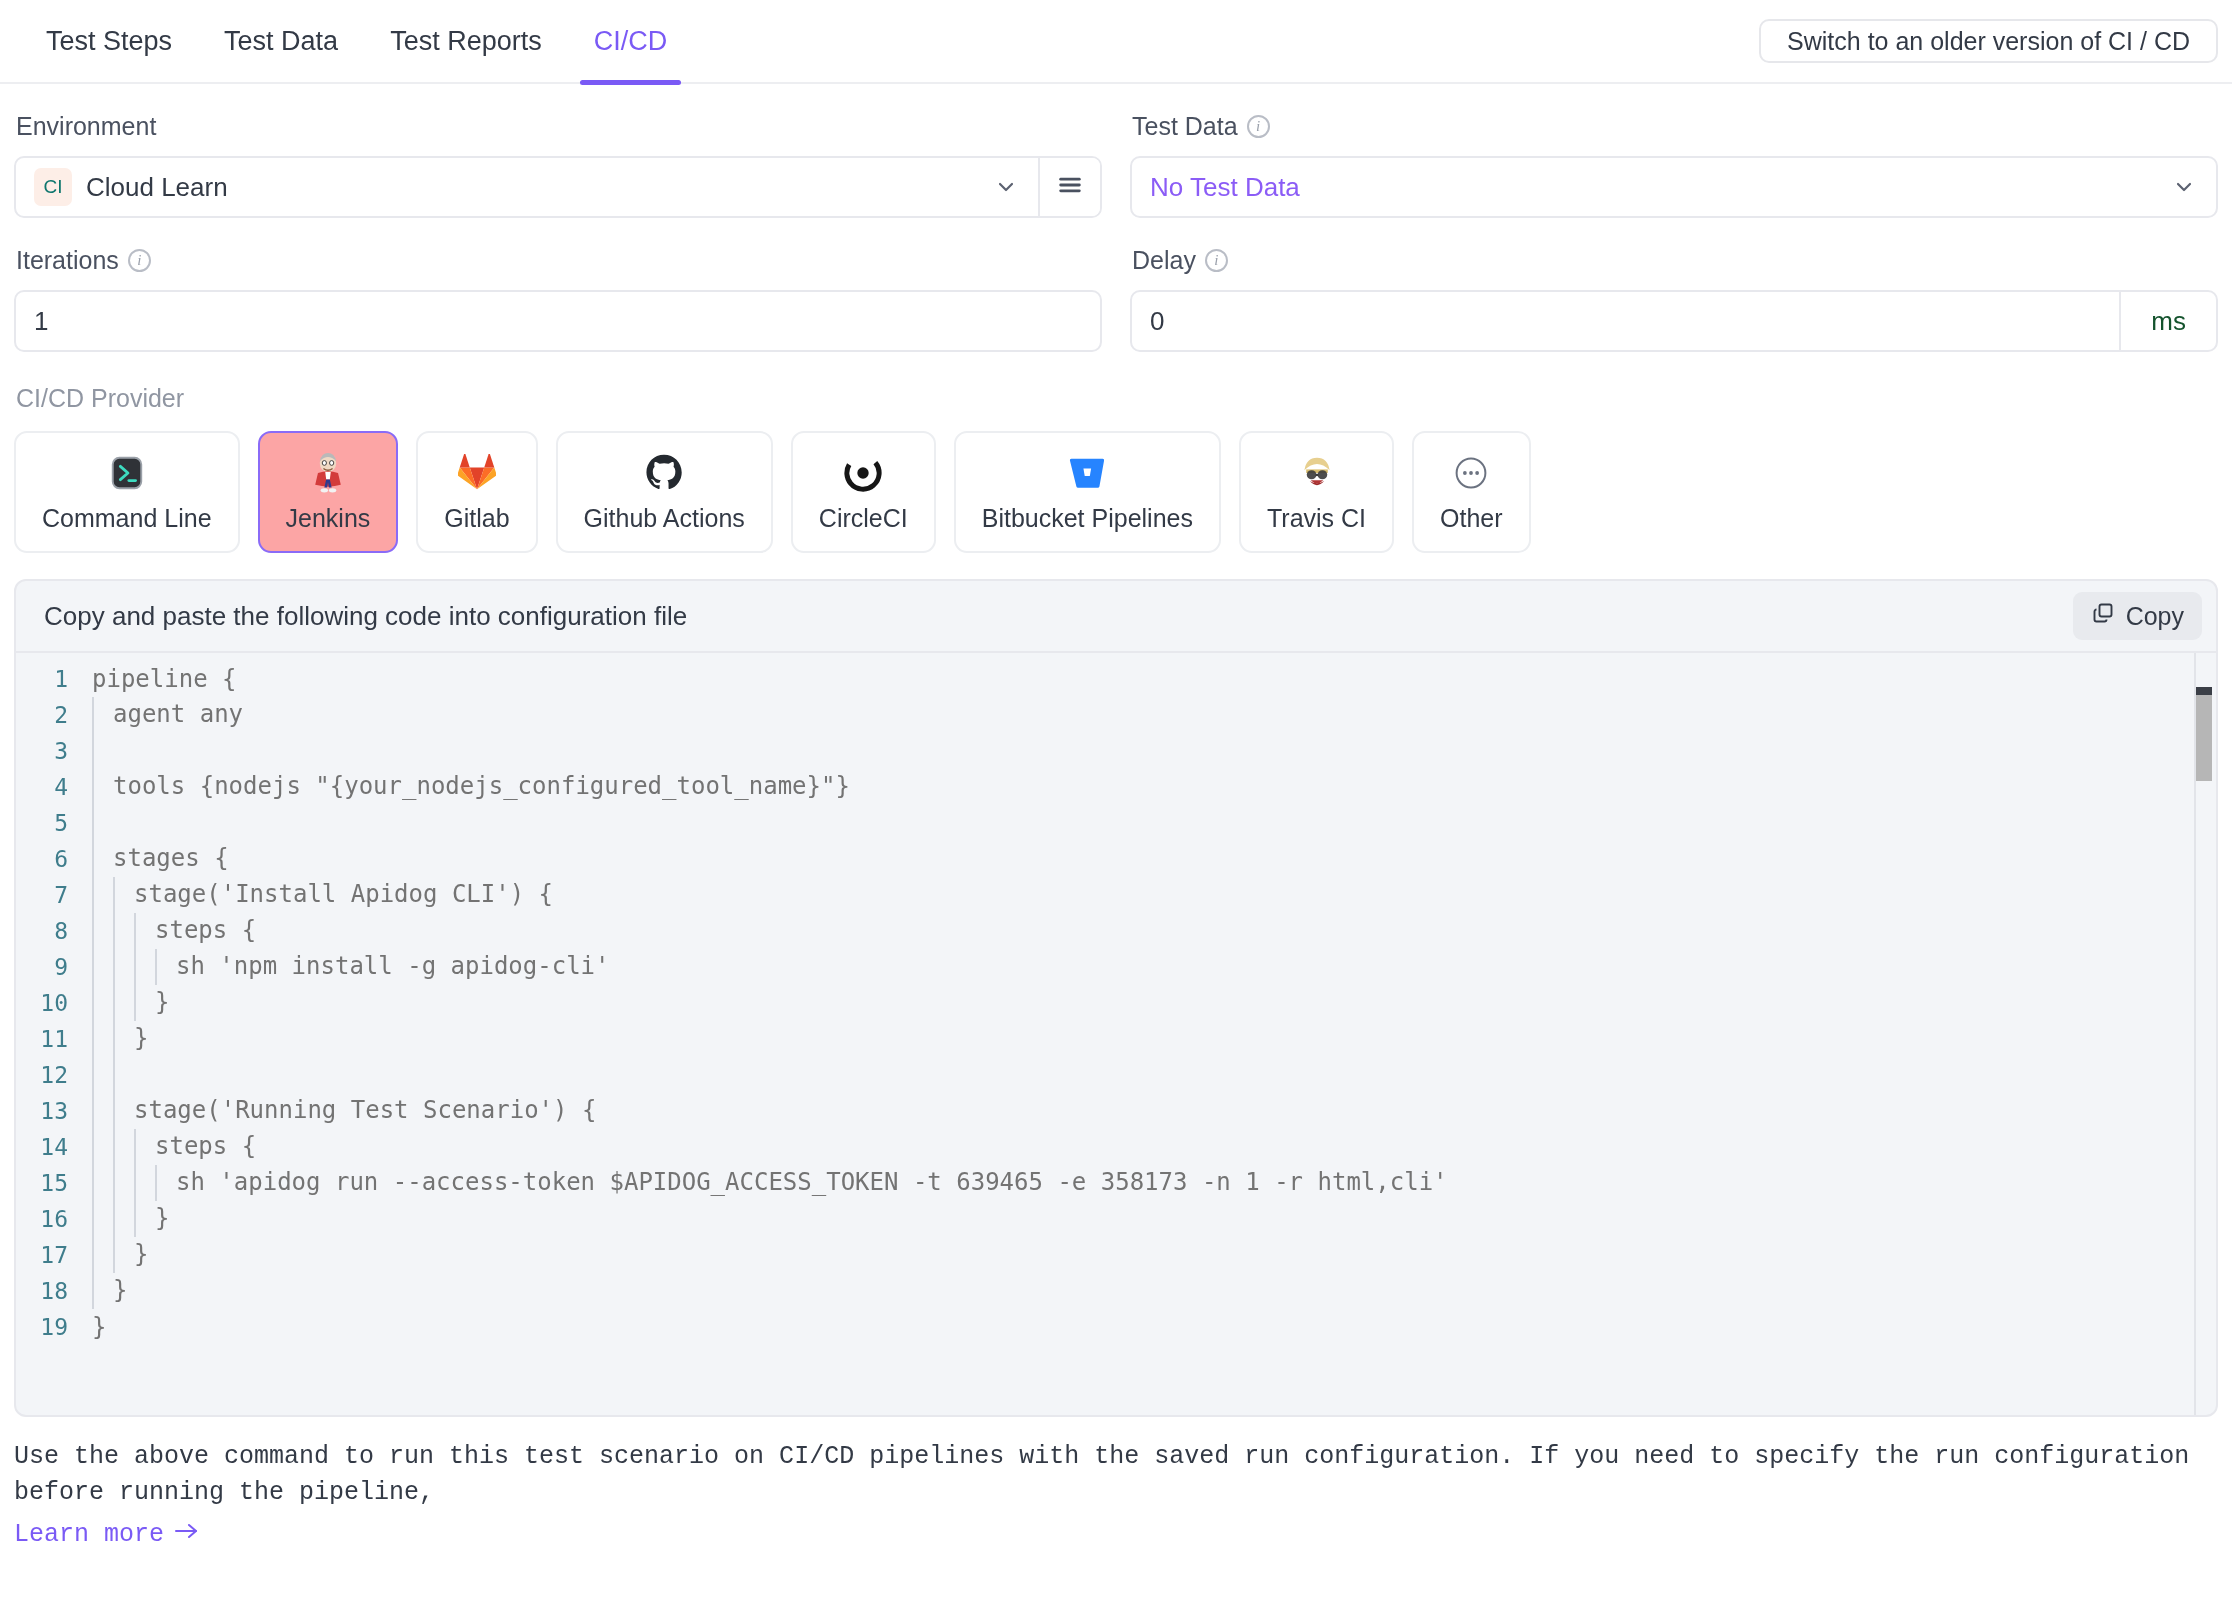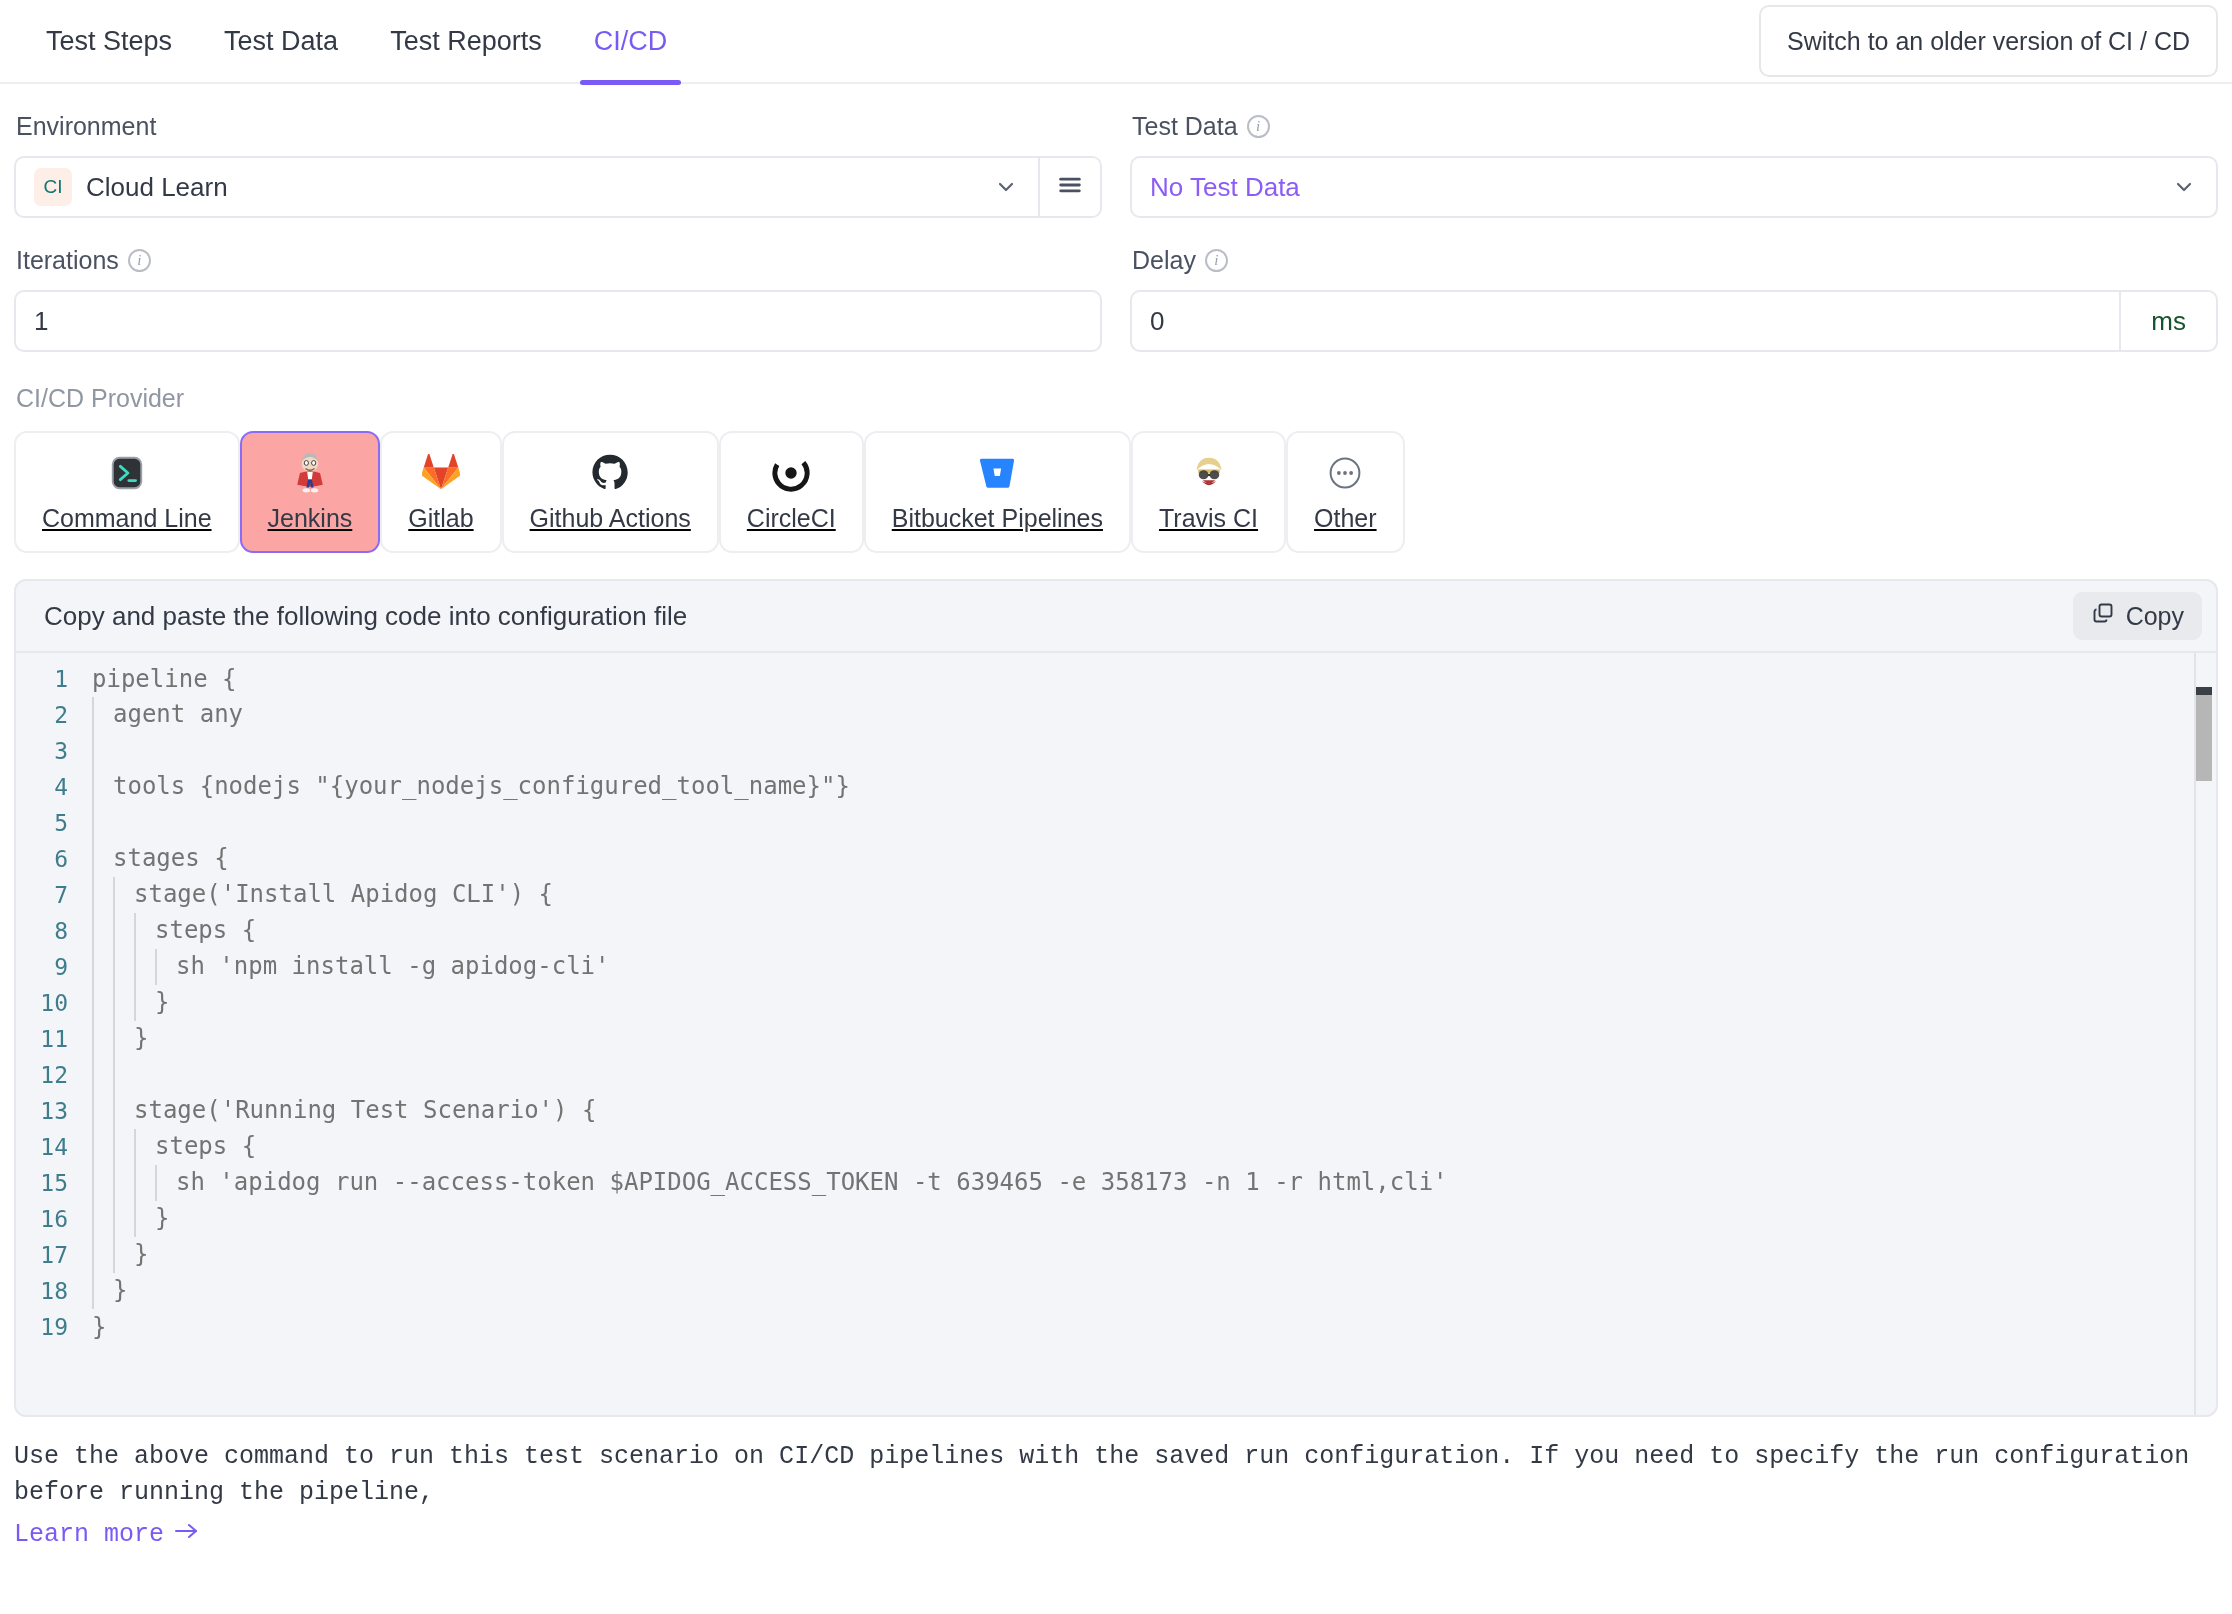--- a/index.html
+++ b/index.html
@@ -36,21 +36,21 @@
   .tab.active { color: #7a5af5; }
   .tab.active::after {
     content: "";
     position: absolute;
     left: 12px; right: 12px; bottom: -2px;
     height: 5px; border-radius: 3px;
     background: #7a5af5;
   }
   .switch-btn {
     margin-left: auto;
-    height: 72px;
+    height: 44px;
     border: 2px solid #e6e7eb;
     border-radius: 10px;
     background: #fff;
     color: #333a46;
     font-size: 25px;
     font-family: "Liberation Sans", sans-serif;
     padding: 0 26px;
     display: flex; align-items: center;
     cursor: pointer;
     white-space: nowrap;
@@ -155,23 +155,23 @@
   }
 
   
   .provider-title {
     font-size: 25px;
     color: #9096a2;
     padding: 6px 0 18px 16px;
   }
   .providers {
     display: flex;
+    gap: 18px;
     padding: 0 14px;
     flex-wrap: nowrap;
-    text-decoration: underline;
   }
   .provider {
     border: 2px solid #eceef1;
     border-radius: 13px;
     background: #fff;
     height: 122px;
     display: flex;
     flex-direction: column;
     align-items: center;
     justify-content: center;

